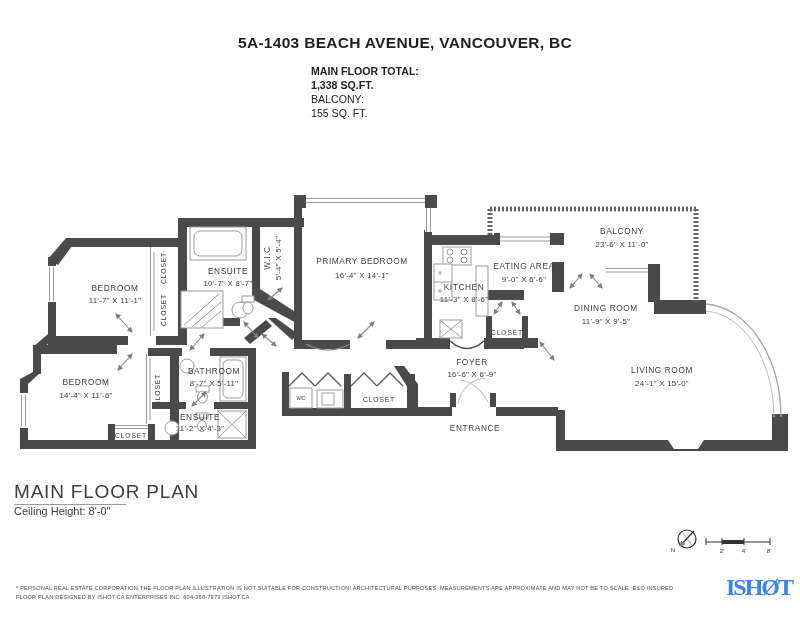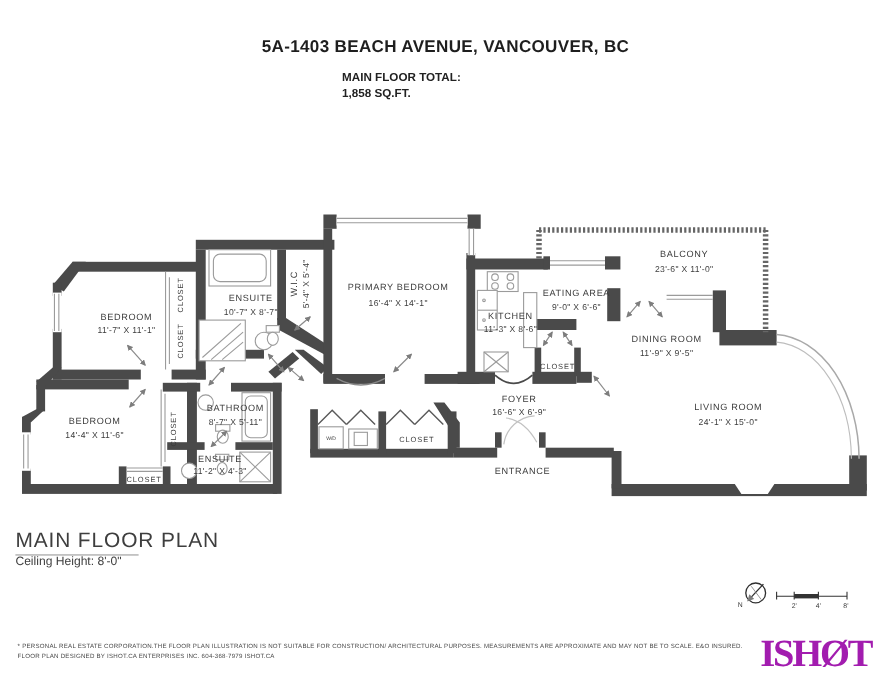--- a/index.html
+++ b/index.html
@@ -10,36 +10,40 @@
   .hdr-row{display:flex;justify-content:space-between;line-height:14px;flex-direction:column;}
   .hdr-row.b{font-weight:bold;}
   .plan-svg{position:absolute;left:0;top:0;}
   .mfp{position:absolute;left:14px;top:481px;color:#3e3e3e;}
   .mfp .t{font-size:19px;letter-spacing:.8px;}
   .mfp .rule{width:112px;border-top:1px solid #9a9a9a;margin:1px 0 0 0;}
   .mfp .c{font-size:11px;margin-top:0;}
   .disclaimer{position:absolute;left:16px;top:584px;width:690px;font-size:5.6px;
     color:#4a4a4a;letter-spacing:.2px;line-height:9px;}
   .logo{position:absolute;right:8px;top:574px;font-family:"Liberation Serif",serif;
-    font-size:35px;color:#a21caf;letter-spacing:-2px;font-weight:bold;}
+    font-size:24px;color:#3b82f6;letter-spacing:-2px;font-weight:bold;}
   text{font-family:"Liberation Sans",sans-serif;fill:#3c3c3c;}
   .rn{font-size:8.3px;letter-spacing:.6px;}
   .rd{font-size:7.8px;letter-spacing:.3px;}
   .cl{font-size:6.8px;letter-spacing:.8px;}
   .tiny{font-size:4.6px;}
   .sc{font-size:6.2px;}
 </style>
 </head>
 <body>
 
 <div class="hdr-title">5A-1403 BEACH AVENUE, VANCOUVER, BC</div>
 <div class="hdr-sub">
   <div class="hdr-row b">
     <span>MAIN FLOOR TOTAL:</span>
-    <span>1,858 SQ.FT.</span>
+    <span>1,338 SQ.FT.</span>
+  </div>
+  <div class="hdr-row">
+    <span>BALCONY:</span>
+    <span>155 SQ. FT.</span>
   </div>
 </div>
 
 <svg class="plan-svg" width="800" height="619" viewBox="0 0 800 619">
   <defs>
     <marker id="arr" viewBox="0 0 6 6" refX="5" refY="3" markerWidth="5" markerHeight="5" orient="auto">
       <path d="M0,0 L6,3 L0,6 z" fill="#7d7d7d"></path>
     </marker>
     <marker id="arrS" viewBox="0 0 6 6" refX="1" refY="3" markerWidth="5" markerHeight="5" orient="auto">
       <path d="M6,0 L0,3 L6,6 z" fill="#7d7d7d"></path>

